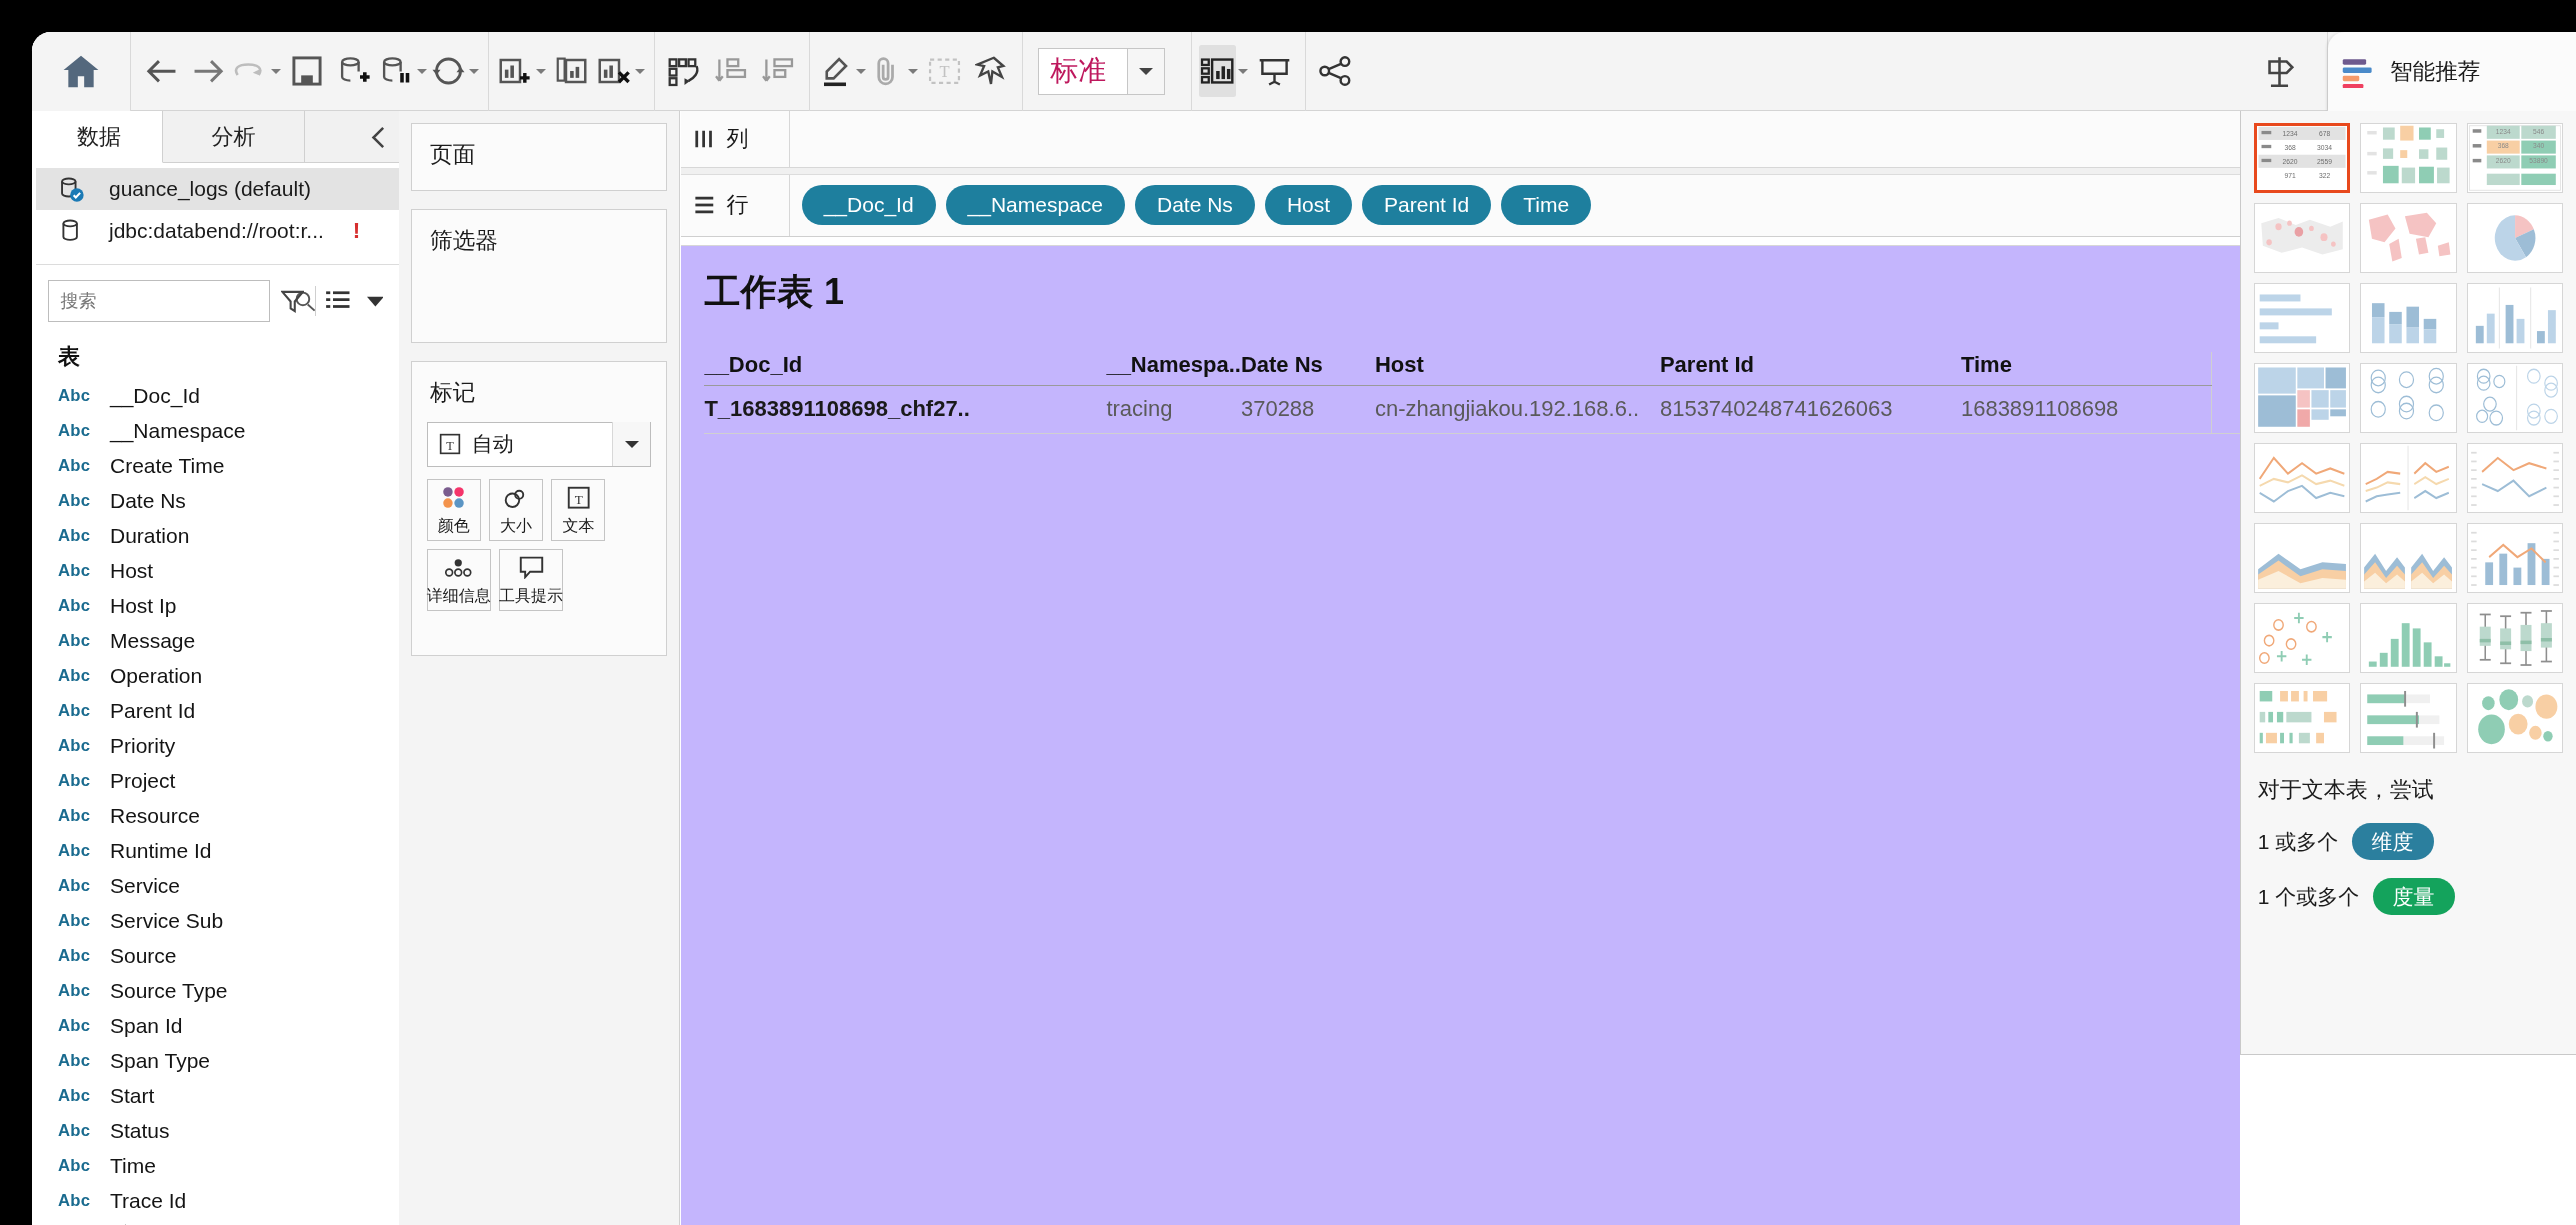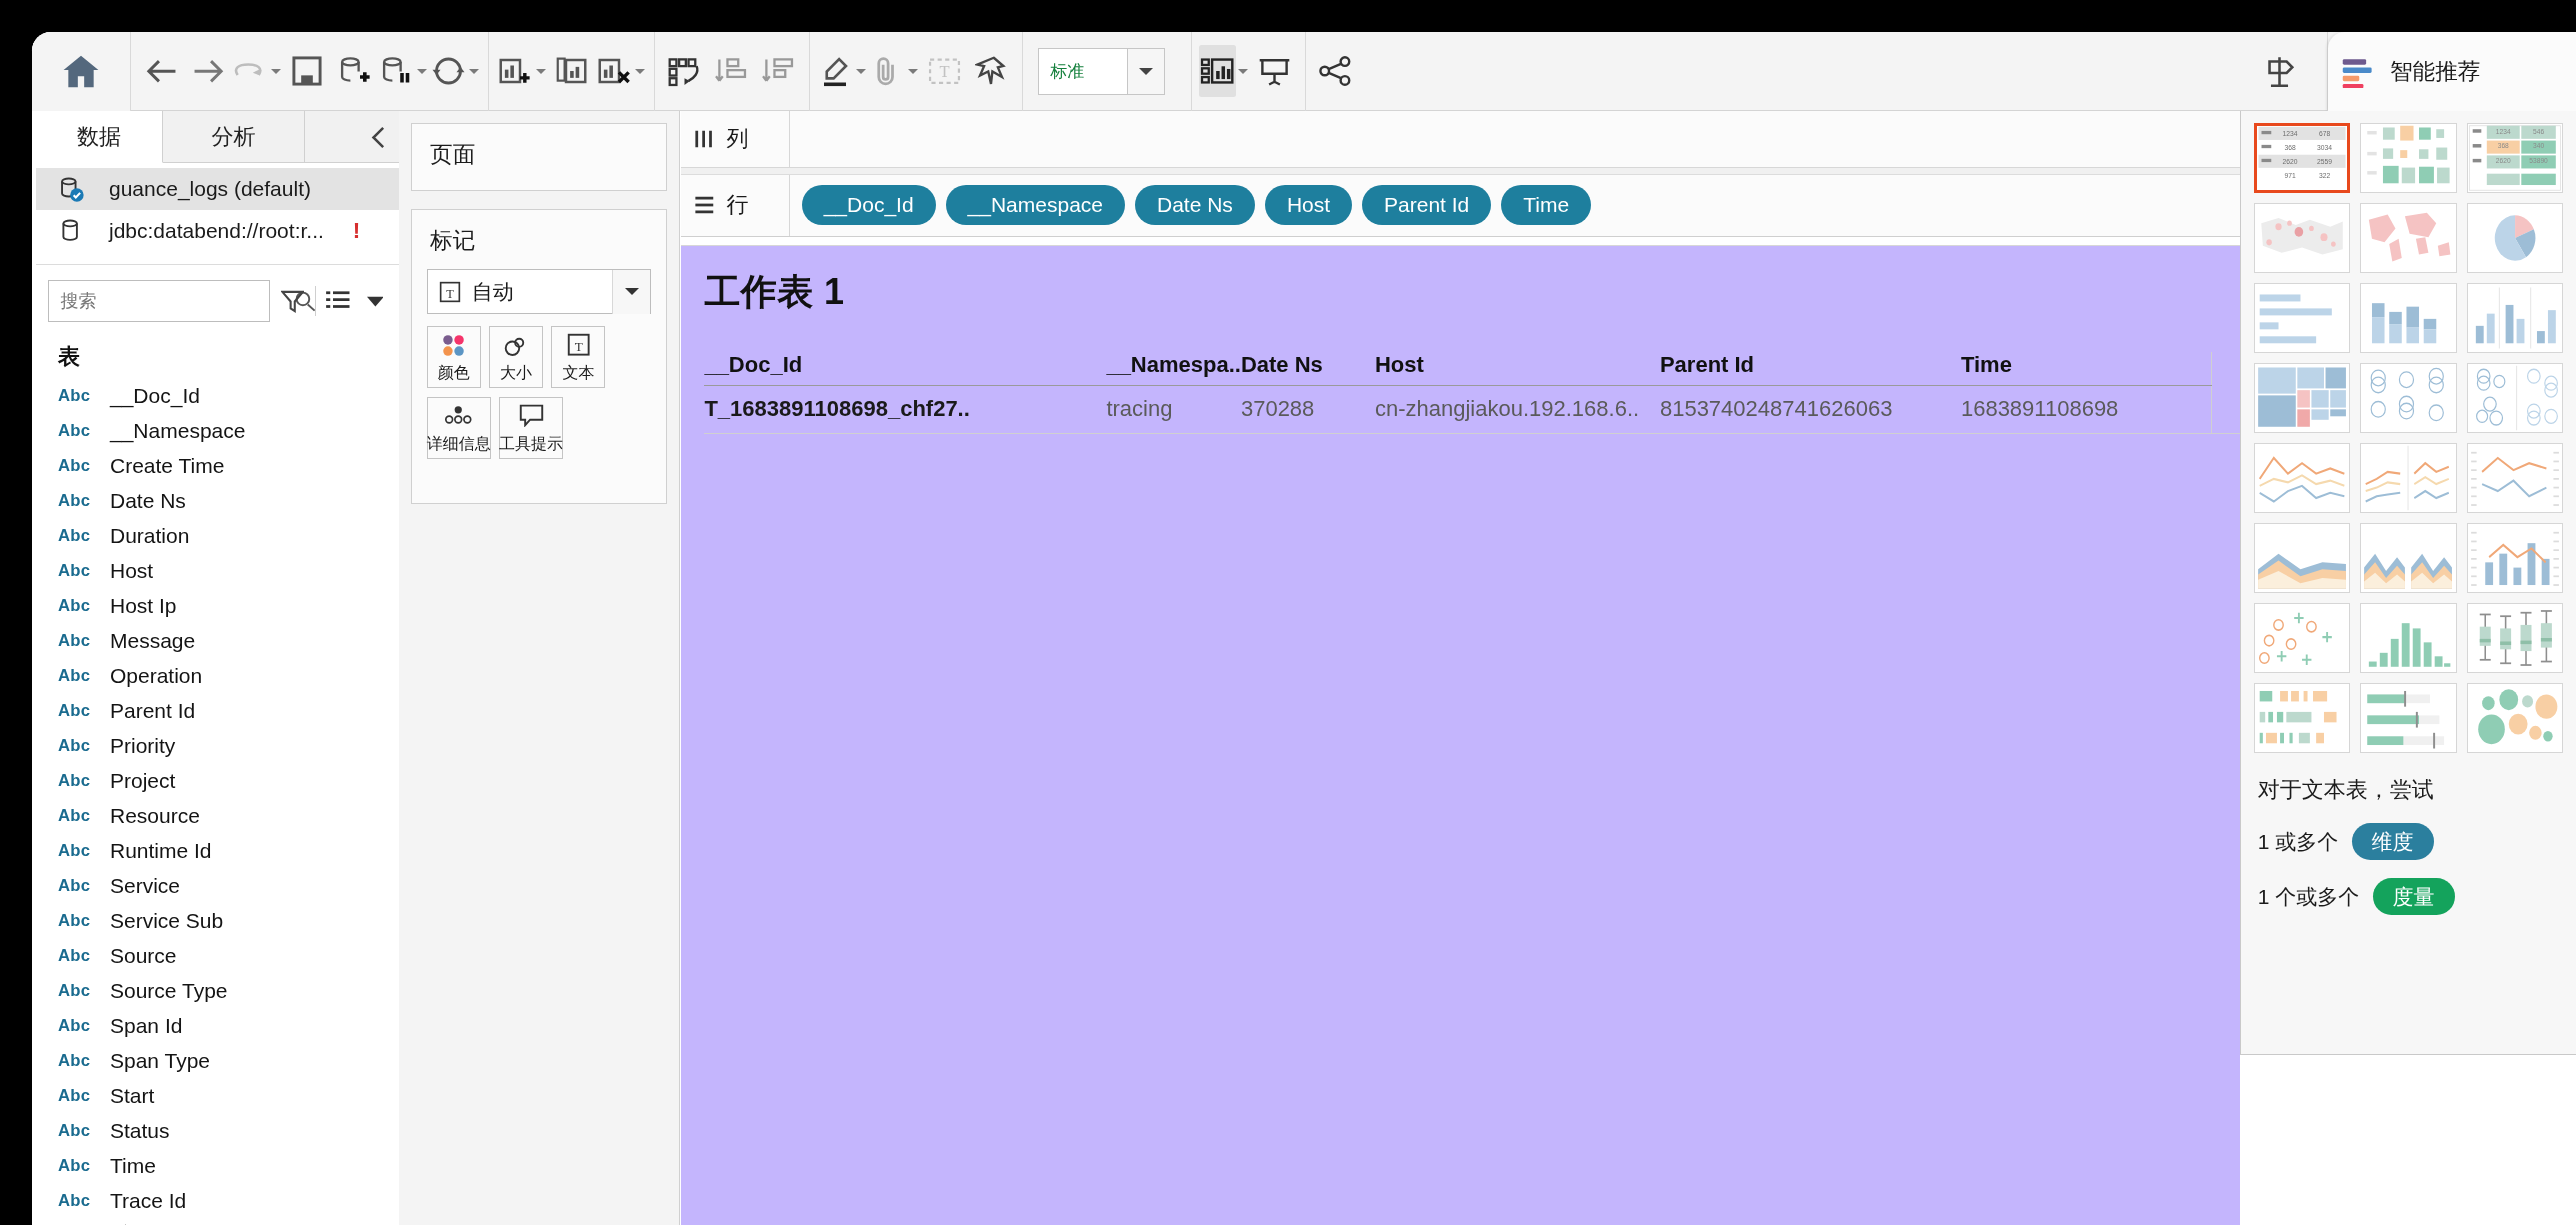--- a/index.html
+++ b/index.html
@@ -20,21 +20,21 @@
   .tb-btn{width:47px;height:52px;display:flex;align-items:center;justify-content:center;
           border-radius:2.5px;cursor:default;}
   .tb-btn.narrow{width:37px;}
   .tb-btn.active{background:#e0e0e0;}
   .caret{width:15px;height:52px;display:flex;align-items:center;justify-content:center;}
   .caret i{display:block;width:0;height:0;border-left:5.9px solid transparent;border-right:5.9px solid transparent;
            border-top:5.9px solid #7a7a7a;}
   svg{display:block;}
 
   .fitsel{width:127px;height:47px;margin-left:8.4px;display:flex;border:0.8px solid #c6c6c6;background:#fff;}
-  .fitsel .lbl{flex:1;display:flex;align-items:center;padding-left:11.7px;font-size:17px;color:#15803d;}
+  .fitsel .lbl{flex:1;display:flex;align-items:center;padding-left:11.7px;font-size:28px;color:#be185d;}
   .fitsel .arw{width:37px;border-left:0.8px solid #c6c6c6;display:flex;align-items:center;justify-content:center;background:#f6f6f6;}
   .fitsel .arw i{width:0;height:0;border-left:7.5px solid transparent;border-right:7.5px solid transparent;border-top:7.5px solid #444;}
 
   
   .showme-tab{position:absolute;right:0;top:0;height:79px;display:flex;align-items:center;}
   .signpost-cell{width:97px;height:79px;display:flex;align-items:center;justify-content:center;border-right:0.8px solid #d9d9d9;}
   .showme-btn{height:79px;width:248px;background:#fbfbfb;border-top-left-radius:16.7px;
               display:flex;align-items:center;gap:15px;padding-left:10px;box-shadow:-1.7px 0 2.5px rgba(0,0,0,.07);}
   .showme-btn .txt{font-size:22.6px;color:#1b1b1b;}
 
@@ -574,20 +574,23 @@
         <div class="field">
           <span class="ty">Abc</span>
           <span class="nm italic">度量名称</span>
         </div>
       </div>
   </div>
 
   <div class="shelfcol">
     <div class="card pages">
       <div class="hd">页面</div>
+    </div>
+    <div class="card filters">
+      <div class="hd">筛选器</div>
     </div>
     <div class="card marks">
       <div class="hd">标记</div>
       <div class="marktype">
         <div class="mi">
           <svg width="22" height="22" viewBox="0 0 16 16">
               <rect x="1.2" y="1.2" width="13.6" height="13.6" stroke="#333" stroke-width="1.2" fill="none"></rect>
               <text x="8" y="12" font-size="9" fill="#333" text-anchor="middle" font-family="Liberation Serif, serif">T</text>
             </svg>
         </div>

